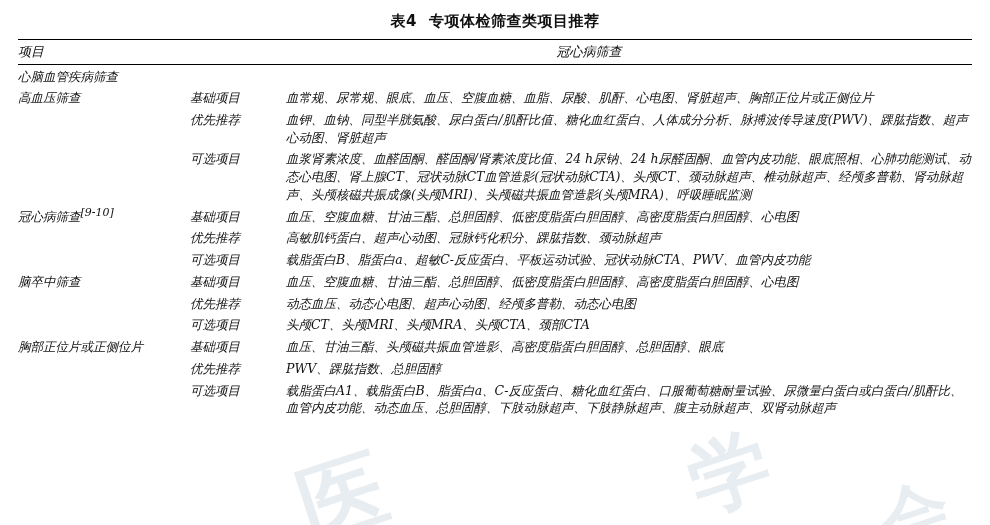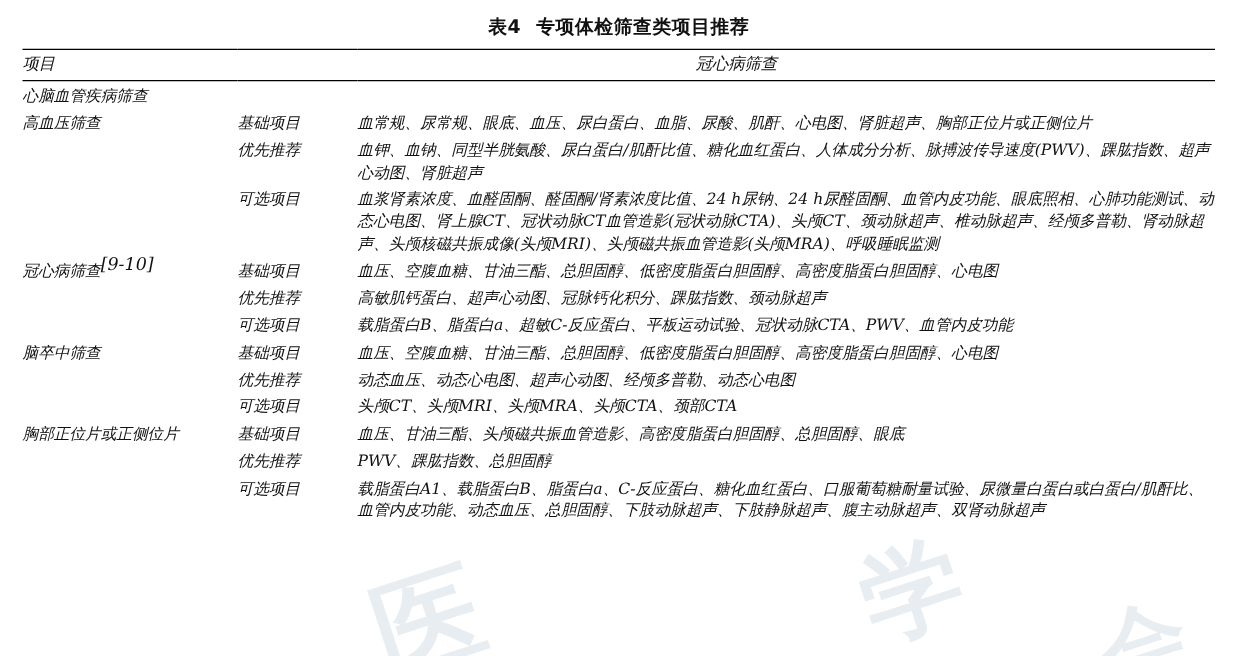--- a/index.html
+++ b/index.html
@@ -83,21 +83,21 @@
     vertical-align: top;
     padding: 2px 0 2px 0;
   }
   .section-row td {
     padding-top: 3px;
     padding-bottom: 1px;
   }
   .indent1 { padding-left: 0px; }
   .indent2 { padding-left: 22px; }
   sup {
-    font-size: 14px;
+    font-size: 11px;
     vertical-align: super;
     line-height: 0;
   }
 </style>
 </head>
 <body>
 
 <div class="page">
 
   <div class="watermark">
@@ -120,21 +120,21 @@
           </td>
         </tr>
 
         <tr class="section-row">
           <td class="c1 indent1" colspan="3">心脑血管疾病筛查</td>
         </tr>
 
         <tr>
           <td class="c1 indent2" rowspan="3"><span>高血压筛查</span><sup></sup></td>
           <td class="c2">基础项目</td>
-          <td class="c3">血常规、尿常规、眼底、血压、尿白蛋白、血脂、尿酸、肌酐、心电图、肾脏超声、胸部正位片或正侧位片</td>
+          <td class="c3">血常规、尿常规、眼底、血压、空腹血糖、血脂、尿酸、肌酐、心电图、肾脏超声、胸部正位片或正侧位片</td>
         </tr>
         <tr>
           <td class="c2">优先推荐</td>
           <td class="c3">血钾、血钠、同型半胱氨酸、尿白蛋白/肌酐比值、糖化血红蛋白、人体成分分析、脉搏波传导速度(PWV)、踝肱指数、超声心动图、肾脏超声</td>
         </tr>
         <tr>
           <td class="c2">可选项目</td>
           <td class="c3">血浆肾素浓度、血醛固酮、醛固酮/肾素浓度比值、24 h尿钠、24 h尿醛固酮、血管内皮功能、眼底照相、心肺功能测试、动态心电图、肾上腺CT、冠状动脉CT血管造影(冠状动脉CTA)、头颅CT、颈动脉超声、椎动脉超声、经颅多普勒、肾动脉超声、头颅核磁共振成像(头颅MRI)、头颅磁共振血管造影(头颅MRA)、呼吸睡眠监测</td>
         </tr>
 

